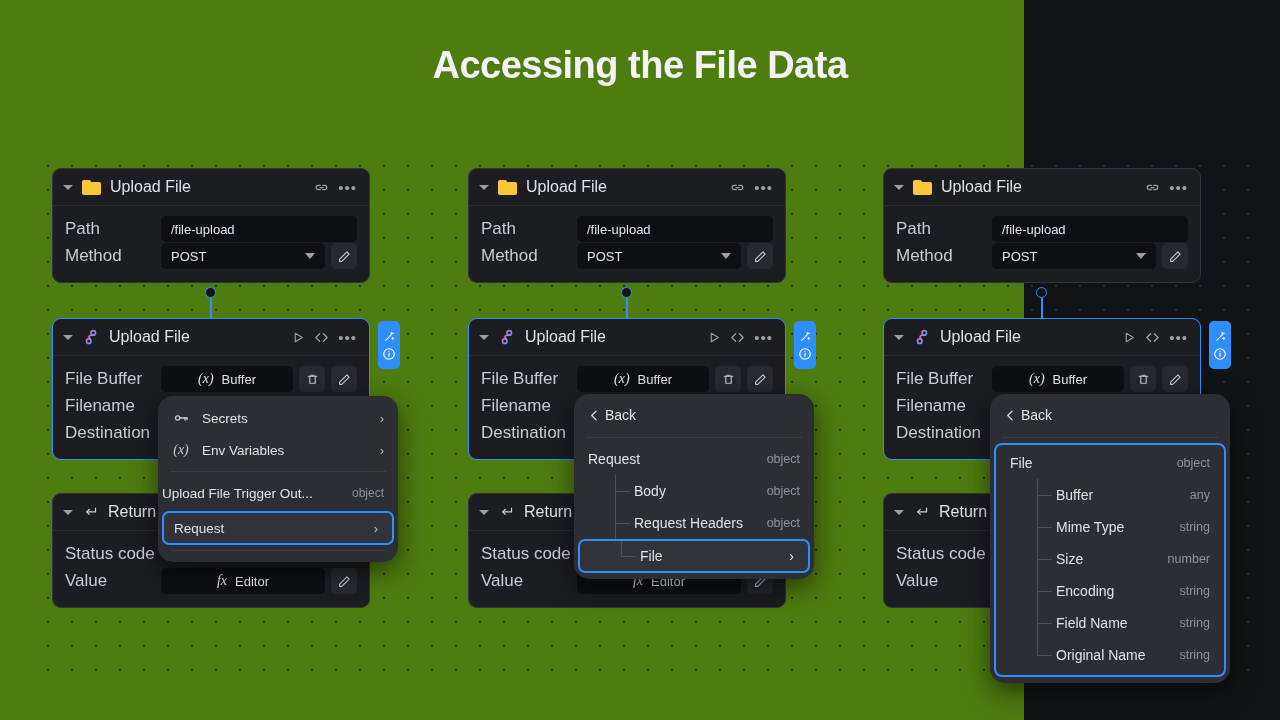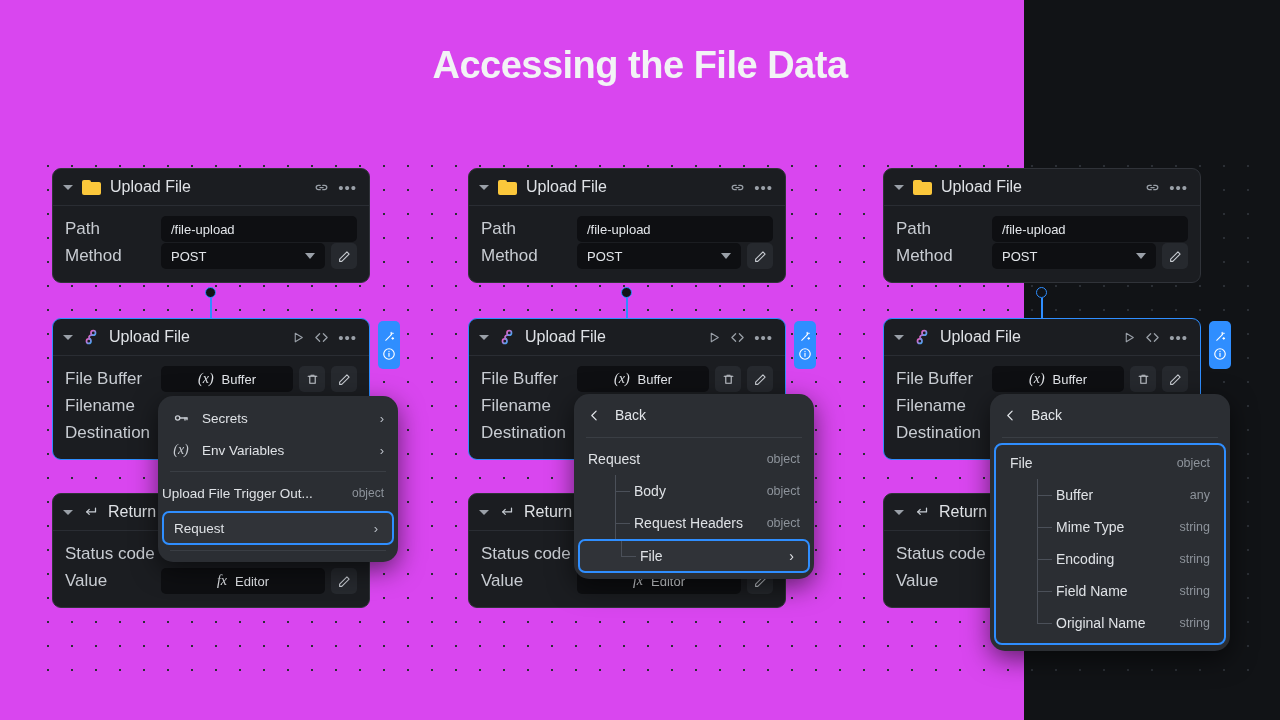--- a/index.html
+++ b/index.html
@@ -5,21 +5,21 @@
   html, body {
     margin: 0; padding: 0;
     width: 1280px; height: 720px;
     background: #111316;
     font-family: "Liberation Sans", sans-serif;
     overflow: hidden;
   }
   #stage {
     position: relative;
     width: 1024px; height: 720px;
-    background: #d946ef;
+    background: #4d7c0f;
   }
   
   .dotgrid {
     position: absolute;
     left: 30px; top: 148px;
     width: 1220px; height: 545px;
     background-image: radial-gradient(#2b2f35 1px, transparent 1.2px);
     background-size: 24px 24px;
     background-position: 6px 6px;
   }
@@ -188,21 +188,21 @@
     border: 2px solid #2f8eff;
     border-radius: 7px;
     height: 34px;
     background: #303338;
   }
   .menu-sep {
     height: 1px; background: #3a3e44; margin: 5px 12px;
   }
   .menu-back {
     display: flex; align-items: center;
-    height: 34px; padding: 0 14px; gap: 14px;
+    height: 34px; padding: 0 14px; gap: 4px;
     font-size: 14px; color: #e3e6ea;
   }
   .tree-row {
     display: flex; align-items: center;
     height: 32px; padding: 0 14px;
     font-size: 14px; color: #dfe2e6;
     box-sizing: border-box;
   }
   .tree-row .t-label { flex: 1; white-space: nowrap; }
   .tree-row .t-type { font-size: 12.5px; color: #8d939b; }
@@ -749,20 +749,25 @@
         <span class="t-label">Buffer</span>
         <span class="t-type">any</span>
       </div>
       <div class="tree-row child">
         <span class="elbow"></span>
         <span class="t-label">Mime Type</span>
         <span class="t-type">string</span>
       </div>
       <div class="tree-row child">
         <span class="elbow"></span>
+        <span class="t-label">Size</span>
+        <span class="t-type">number</span>
+      </div>
+      <div class="tree-row child">
+        <span class="elbow"></span>
         <span class="t-label">Encoding</span>
         <span class="t-type">string</span>
       </div>
       <div class="tree-row child">
         <span class="elbow"></span>
         <span class="t-label">Field Name</span>
         <span class="t-type">string</span>
       </div>
       <div class="tree-row child last">
         <span class="elbow"></span>

